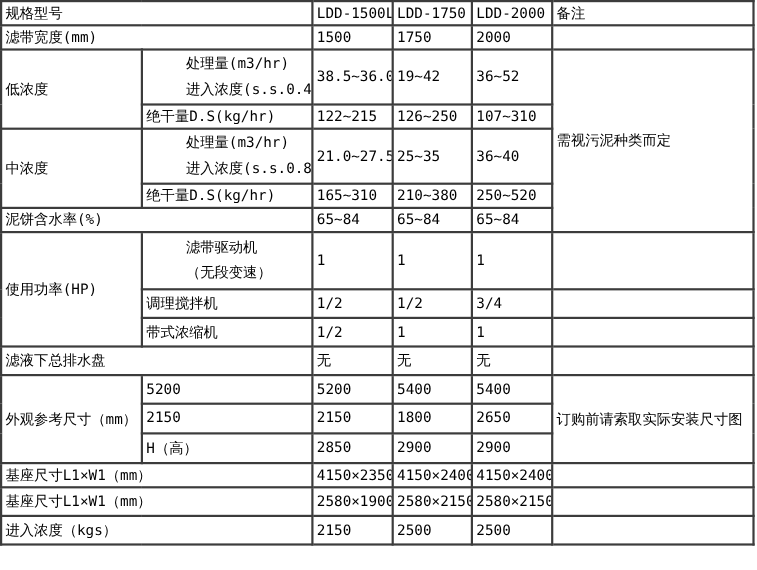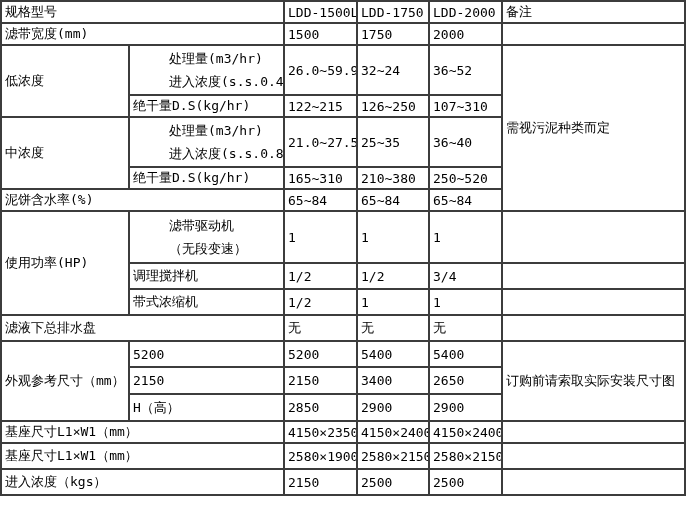--- a/index.html
+++ b/index.html
@@ -70,22 +70,22 @@
     <td>2000</td>
     <td></td>
   </tr>
 
   <tr class="h-tall">
     <td rowspan="2">低浓度</td>
     <td class="two-line">
       <div>处理量(m3/hr)</div>
       <div>进入浓度(s.s.0.4~0.8%)</div>
     </td>
-    <td>26.0~59.9</td>
-    <td>32~24</td>
+    <td>38.5~36.0</td>
+    <td>19~42</td>
     <td>36~52</td>
     <td rowspan="5" class="notes-cell">需视污泥种类而定</td>
   </tr>
 
   <tr class="h-b">
     <td>绝干量D.S(kg/hr)</td>
     <td>122~215</td>
     <td>126~250</td>
     <td>107~310</td>
   </tr>
@@ -156,21 +156,21 @@
     <td>5200</td>
     <td>5200</td>
     <td>5400</td>
     <td>5400</td>
     <td rowspan="3" class="notes-cell">订购前请索取实际安装尺寸图</td>
   </tr>
 
   <tr class="h-d">
     <td>2150</td>
     <td>2150</td>
-    <td>3400</td>
+    <td>1800</td>
     <td>2650</td>
   </tr>
 
   <tr class="h-d">
     <td>H（高）</td>
     <td>2850</td>
     <td>2900</td>
     <td>2900</td>
   </tr>
 

